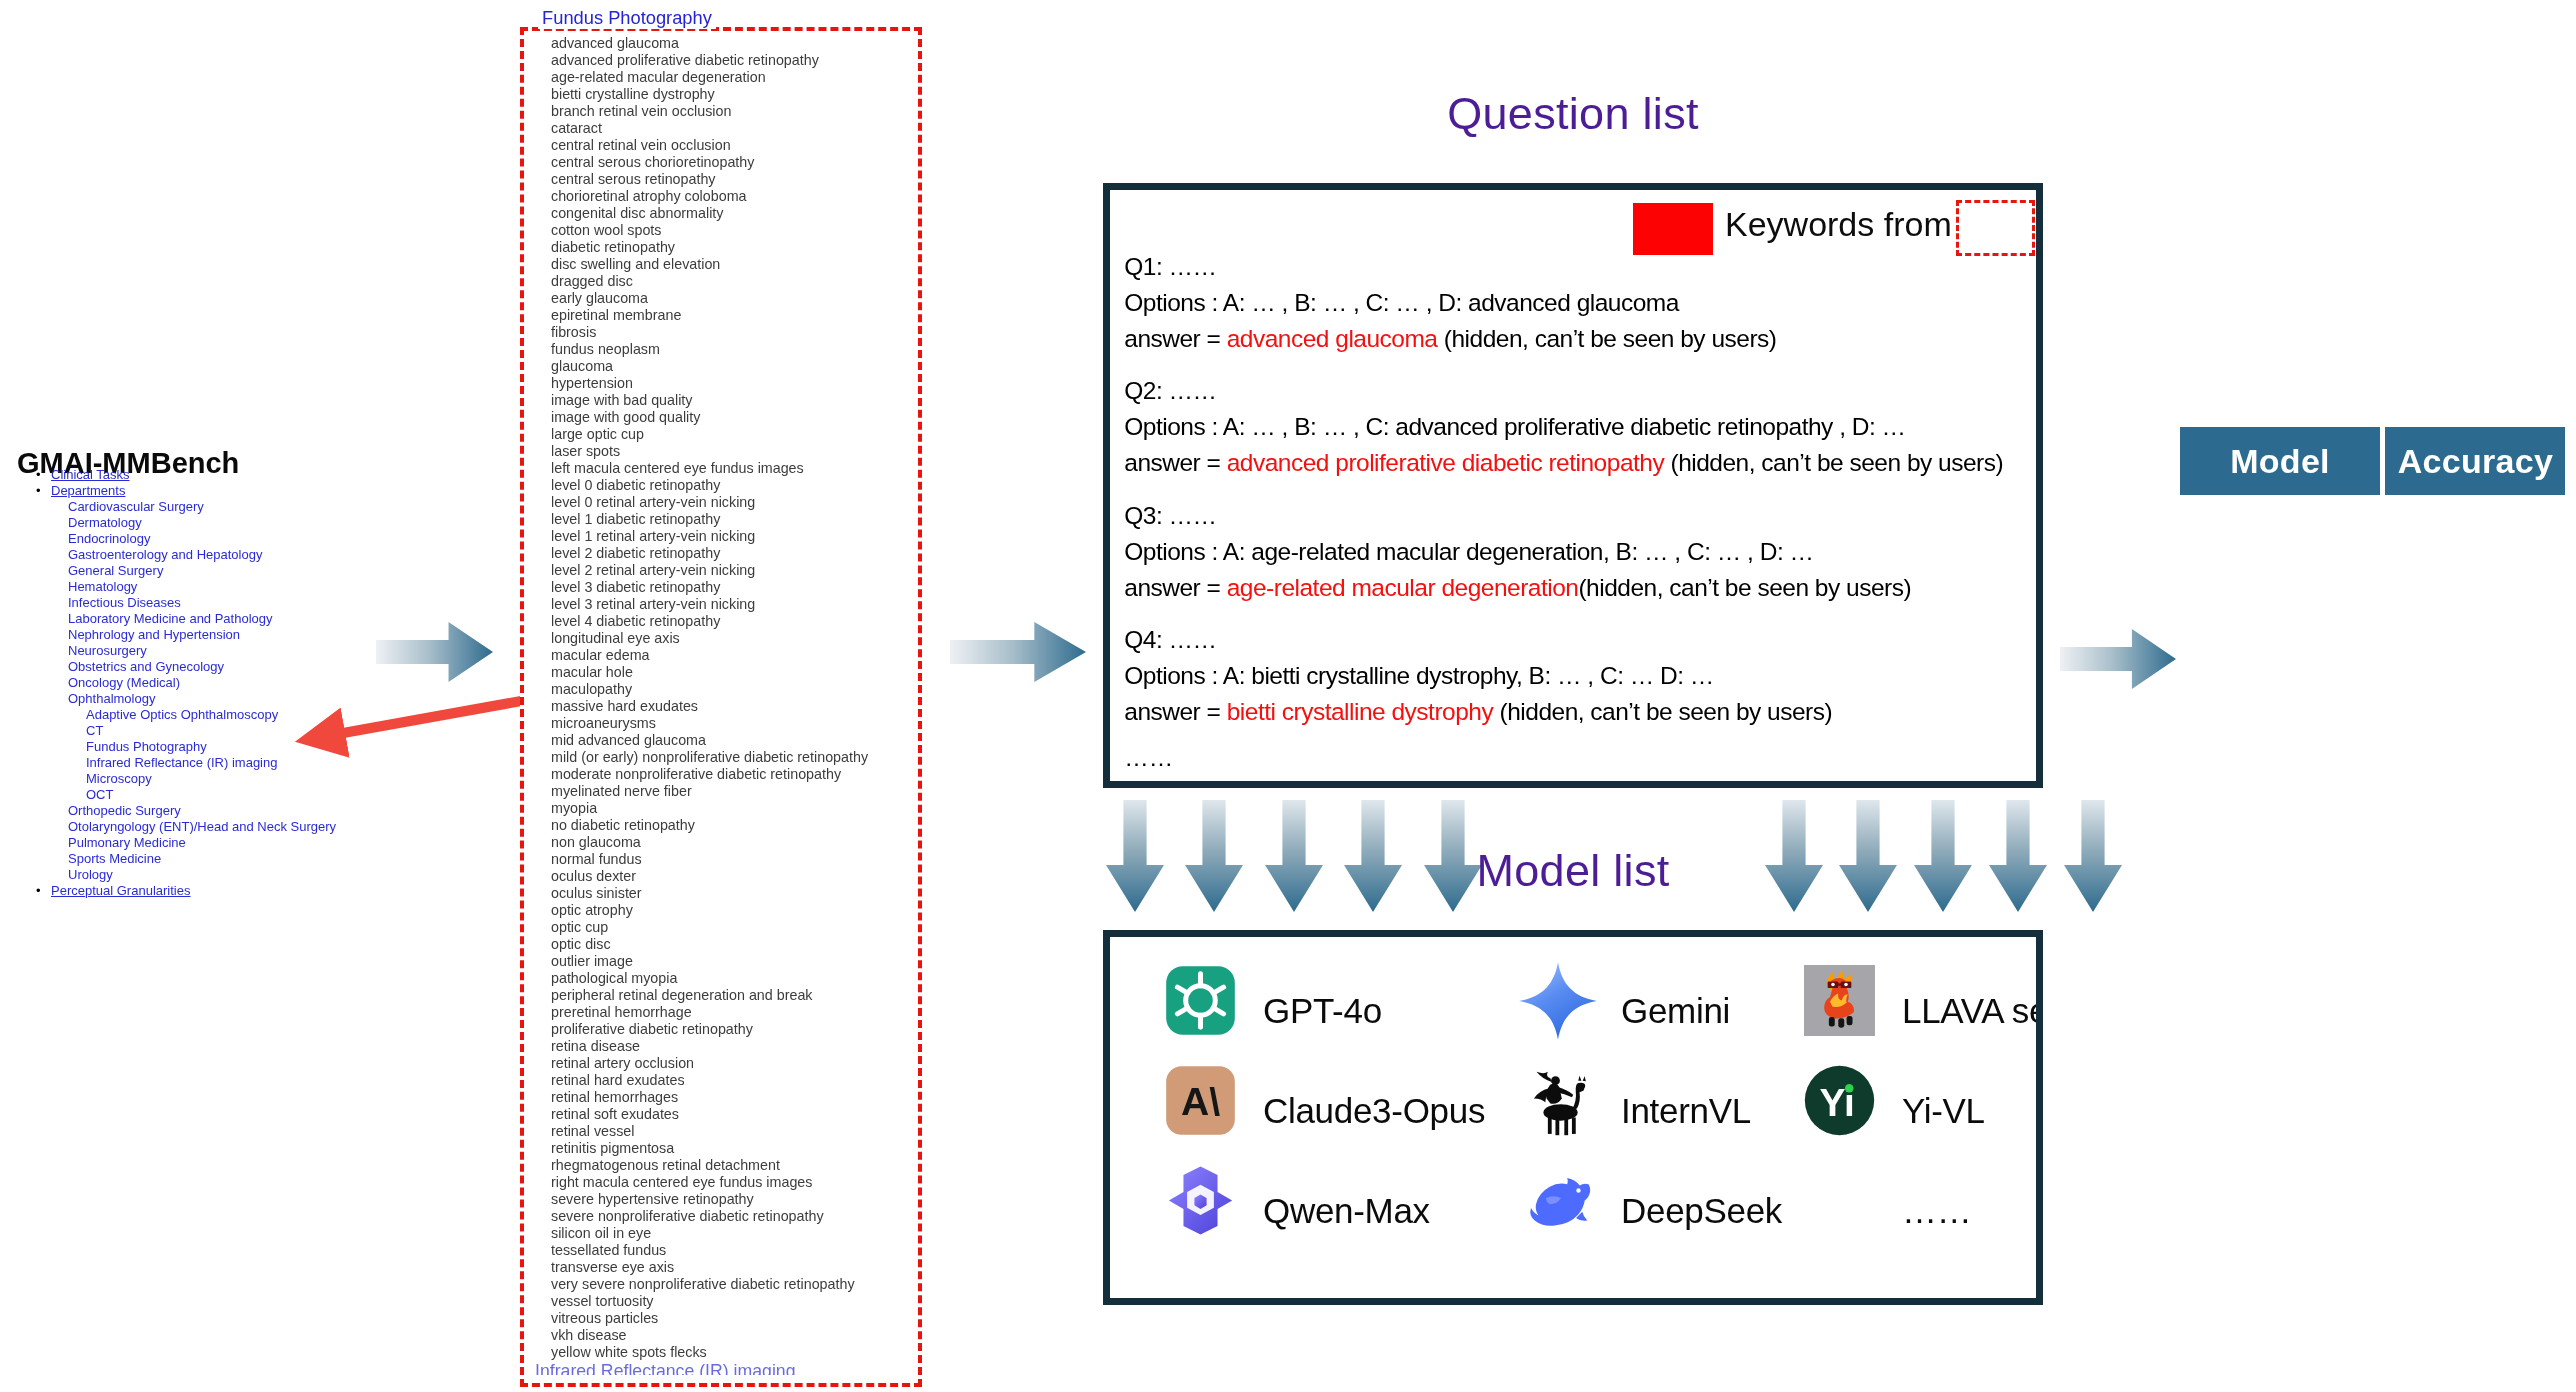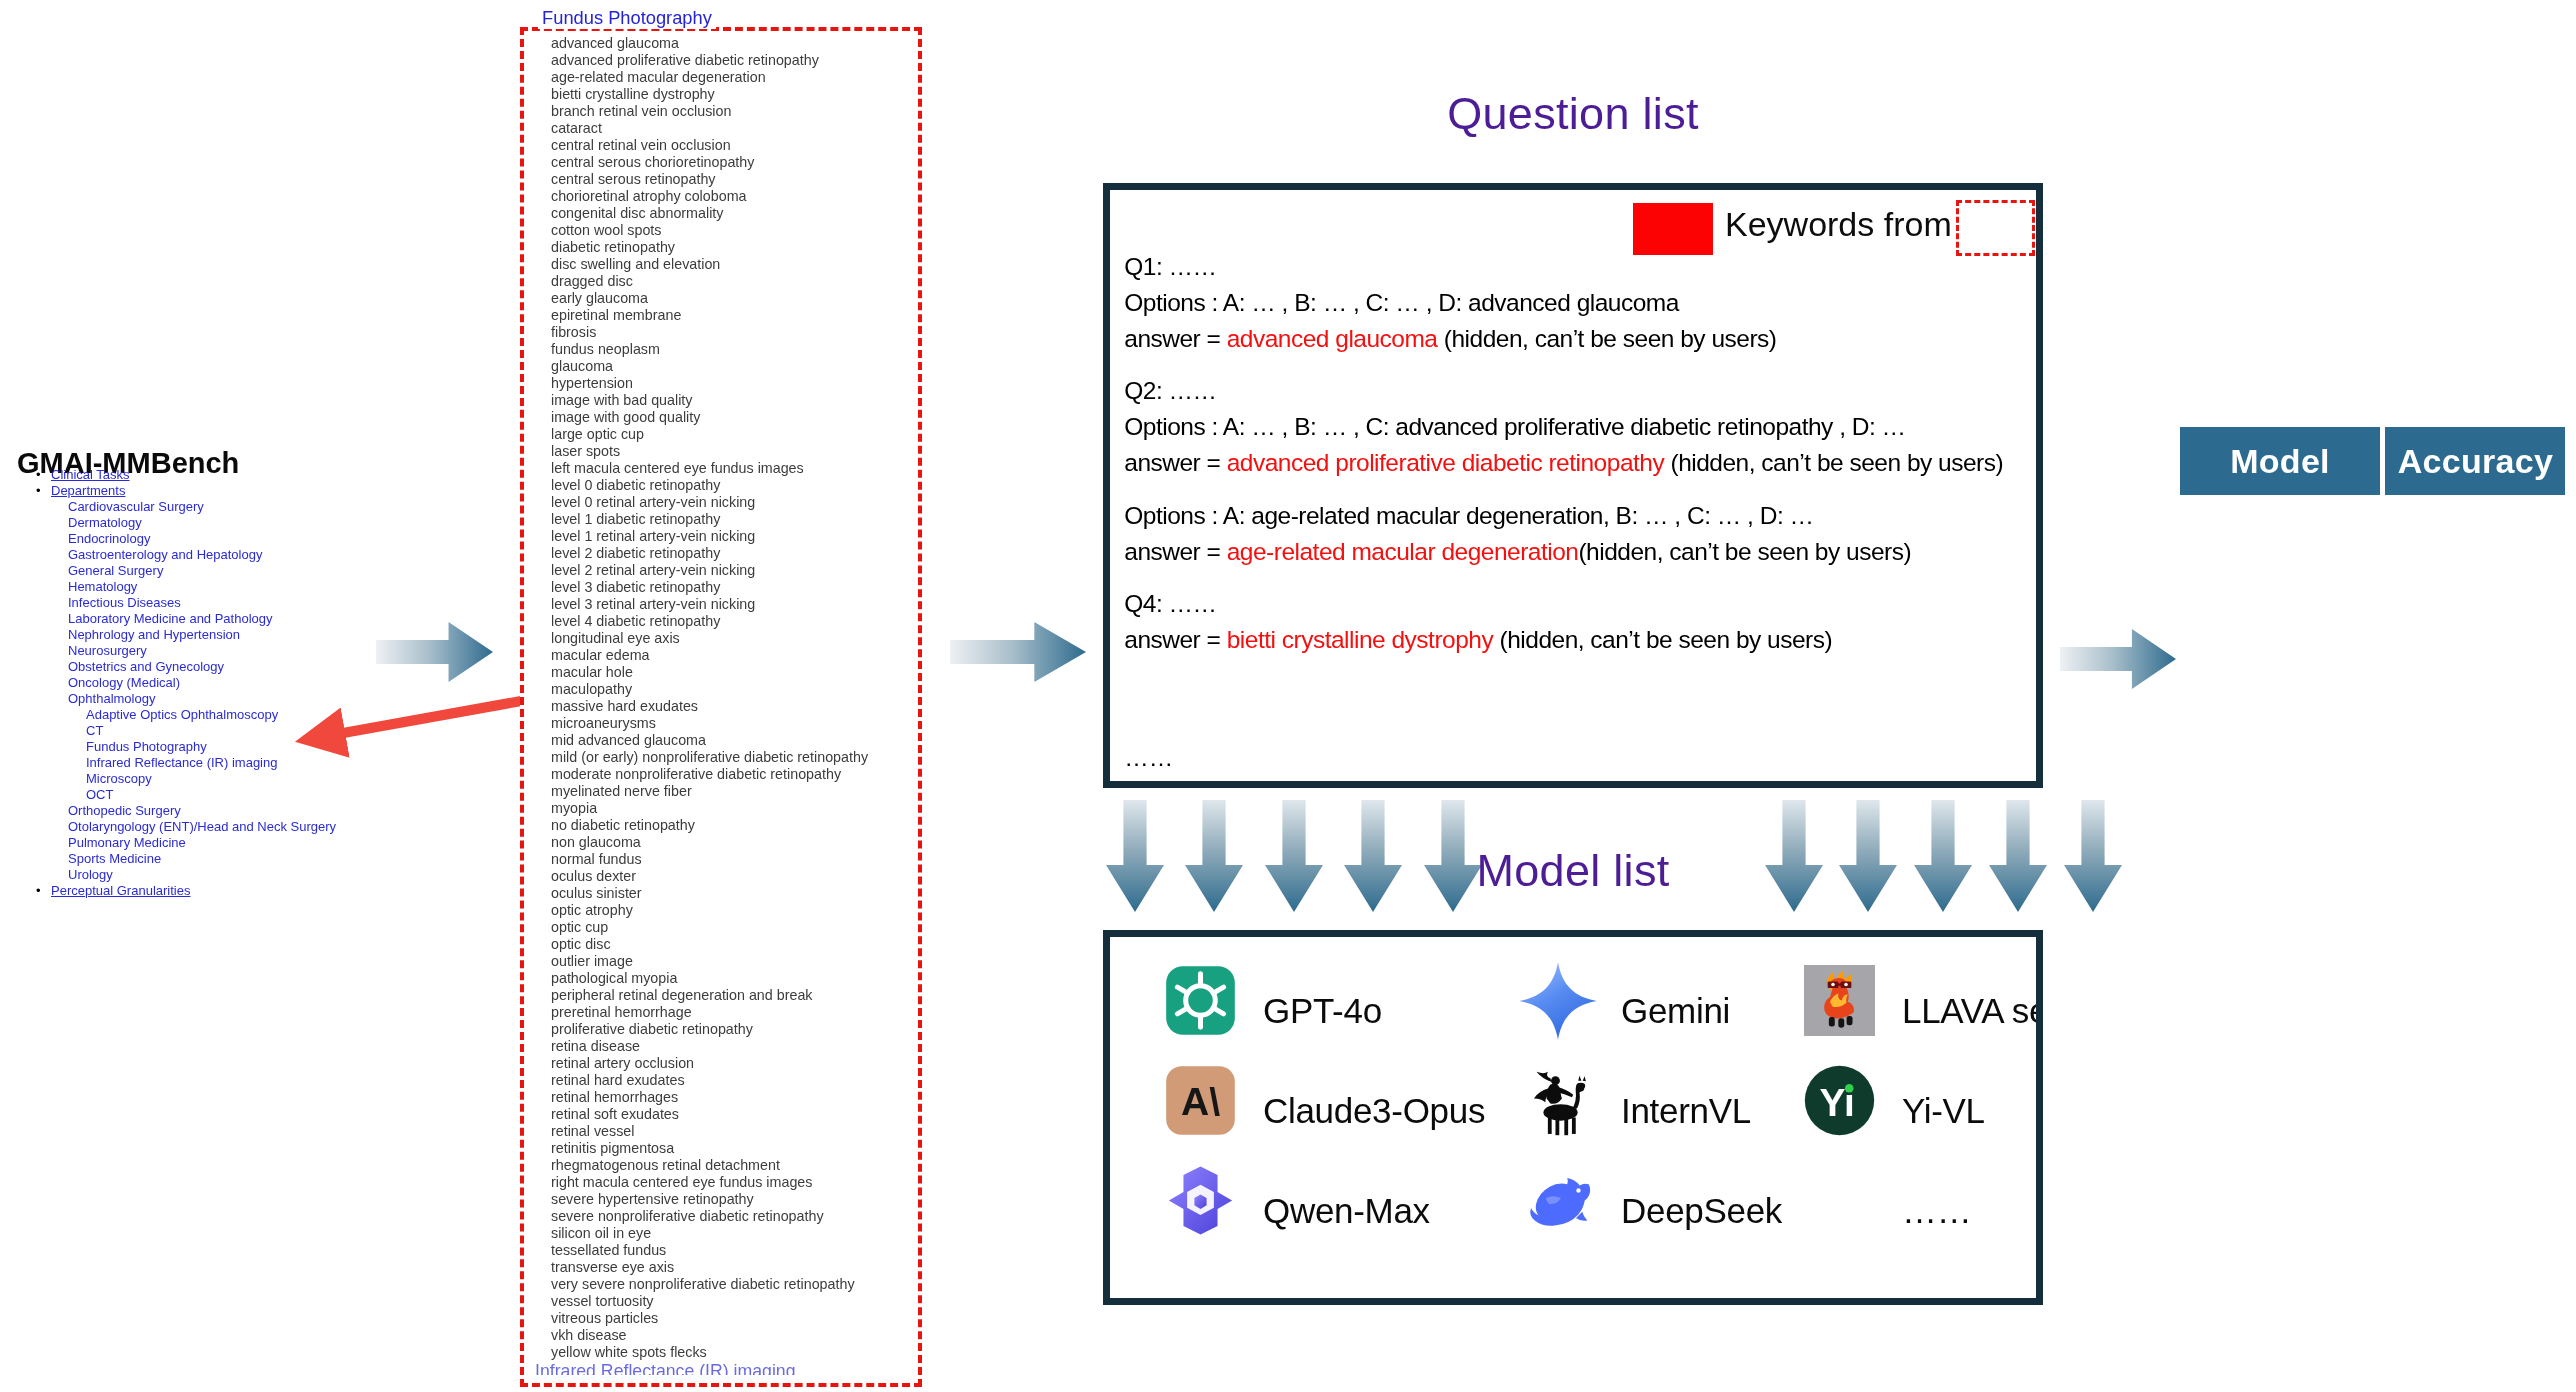--- a/index.html
+++ b/index.html
@@ -215,25 +215,27 @@
         <div class="qline">Q1: ……</div>
         <div class="qline">Options : A: … , B: … , C: … , D: advanced glaucoma</div>
         <div class="qline"><span>answer = </span><span class="red">advanced glaucoma</span><span> (hidden, can’t be seen by users)</span></div>
       </div>
       <div class="qblock">
         <div class="qline">Q2: ……</div>
         <div class="qline">Options : A: … , B: … , C: advanced proliferative diabetic retinopathy , D: …</div>
         <div class="qline"><span>answer = </span><span class="red">advanced proliferative diabetic retinopathy</span><span> (hidden, can’t be seen by users)</span></div>
       </div>
       <div class="qblock">
+        <div class="qline">Q3: ……</div>
         <div class="qline">Options : A: age-related macular degeneration, B: … , C: … , D: …</div>
         <div class="qline"><span>answer = </span><span class="red">age-related macular degeneration</span><span>(hidden, can’t be seen by users)</span></div>
       </div>
       <div class="qblock">
         <div class="qline">Q4: ……</div>
+        <div class="qline">Options : A: bietti crystalline dystrophy, B: … , C: … D: …</div>
         <div class="qline"><span>answer = </span><span class="red">bietti crystalline dystrophy</span><span> (hidden, can’t be seen by users)</span></div>
       </div>
     </div>
   <div class="qmore">……</div>
 </div>
 
 <div class="abs varrow" style="left:1106px; top:800px;"></div>
 <div class="abs varrow" style="left:1185px; top:800px;"></div>
 <div class="abs varrow" style="left:1265px; top:800px;"></div>
 <div class="abs varrow" style="left:1344px; top:800px;"></div>

